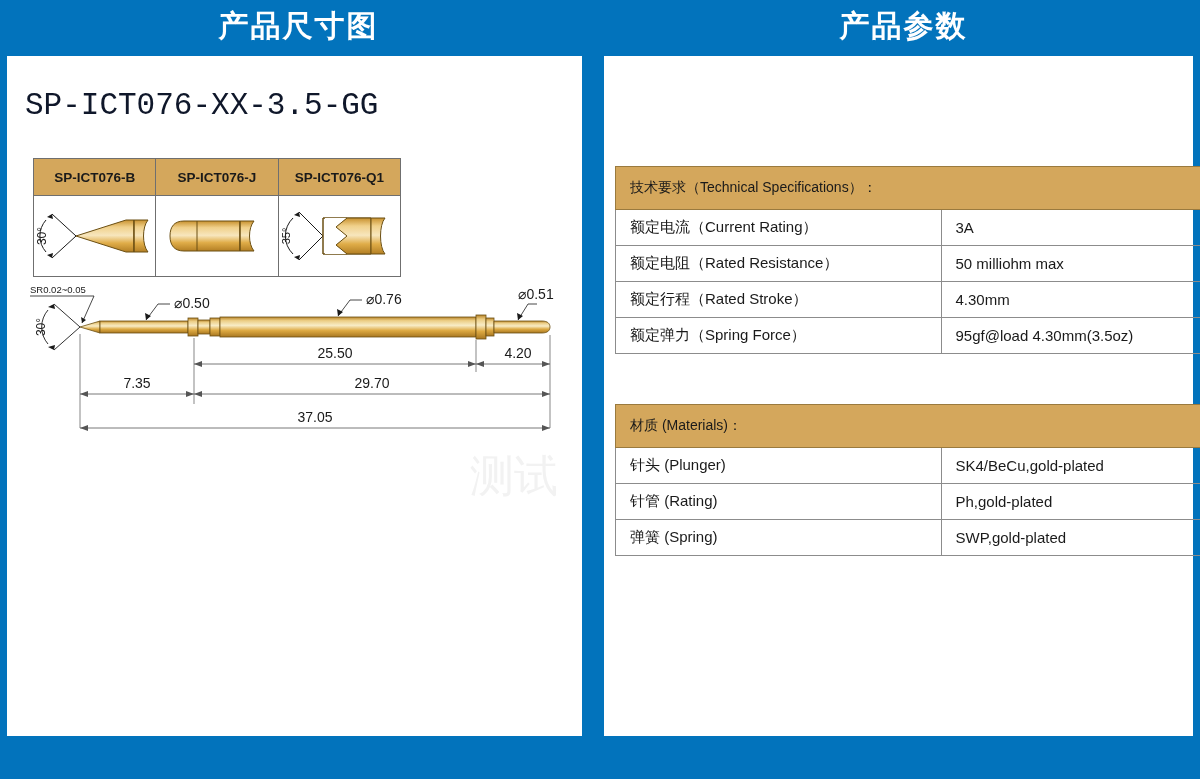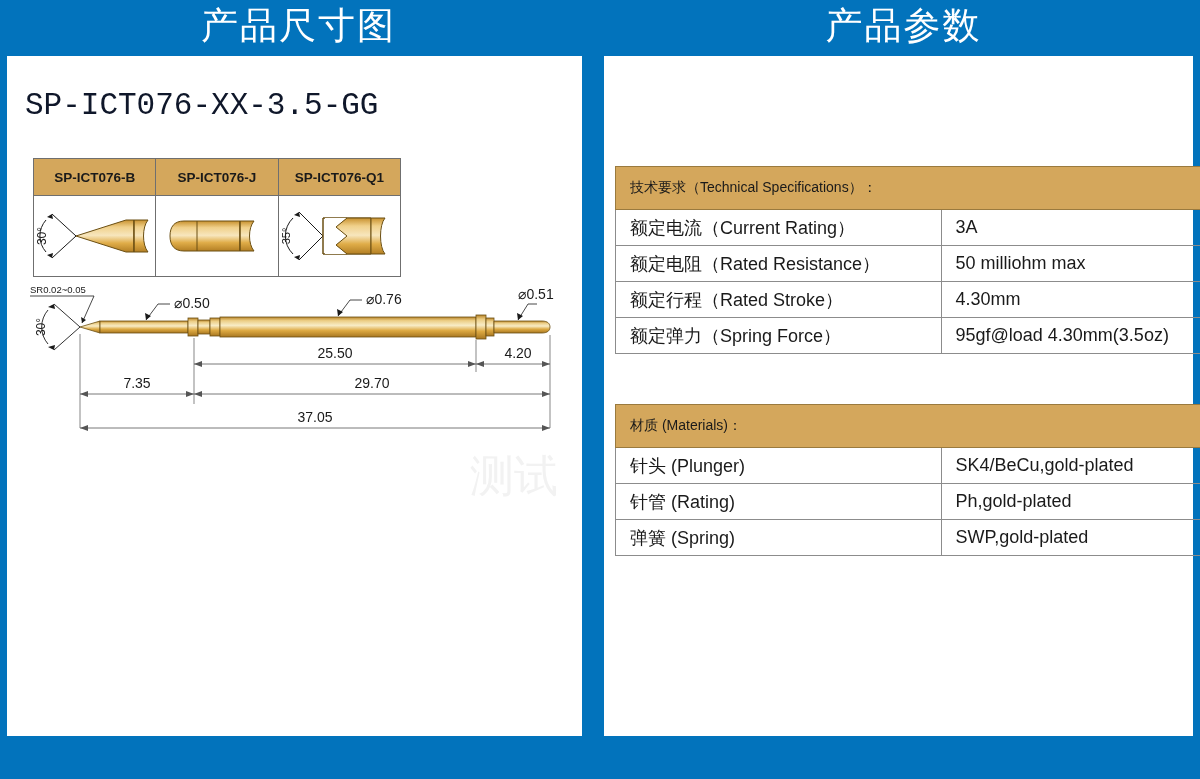--- a/index.html
+++ b/index.html
@@ -9,21 +9,21 @@
     font-family:"Liberation Sans", sans-serif;
     overflow:hidden;
   }
   .page{position:relative;width:1200px;height:779px;background:#0273bc;}
 
   
   .hdr{position:absolute;top:0;height:52px;display:flex;align-items:center;justify-content:center;}
   .hdr-left{left:0;width:597px;}
   .hdr-right{left:607px;width:593px;}
   .hdr-title{
-    color:#ffffff;font-size:37px;font-weight:normal;letter-spacing:2px;
+    color:#ffffff;font-size:30px;font-weight:bold;letter-spacing:2px;
     font-family:"Liberation Serif", serif;
   }
 
   
   .panel{position:absolute;background:#ffffff;overflow:hidden;}
   .panel-left{left:7px;top:56px;width:575px;height:680px;}
   .panel-right{left:604px;top:56px;width:589px;height:680px;}
 
   
   .partno{
@@ -55,21 +55,21 @@
 
   
   .spec{
     position:absolute;left:615px;width:652px;
     border-collapse:collapse;table-layout:fixed;
   }
   .spec-1{top:166px;}
   .spec-2{top:404px;padding-left:9px;}
   .spec td{
     border:1px solid #8c8c8c;height:35px;
-    font-size:18px;color:#1a1a1a;padding:0 14px;vertical-align:middle;
+    font-size:15px;color:#1a1a1a;padding:0 14px;vertical-align:middle;
   }
   .spec td.k{width:248px;}
   .spec tr.head td{
     background:#d4a75c;border:1px solid #9a7a3e;height:42px;font-size:14px;
   }
 
   
   svg{display:block;}
 </style>
 </head>

